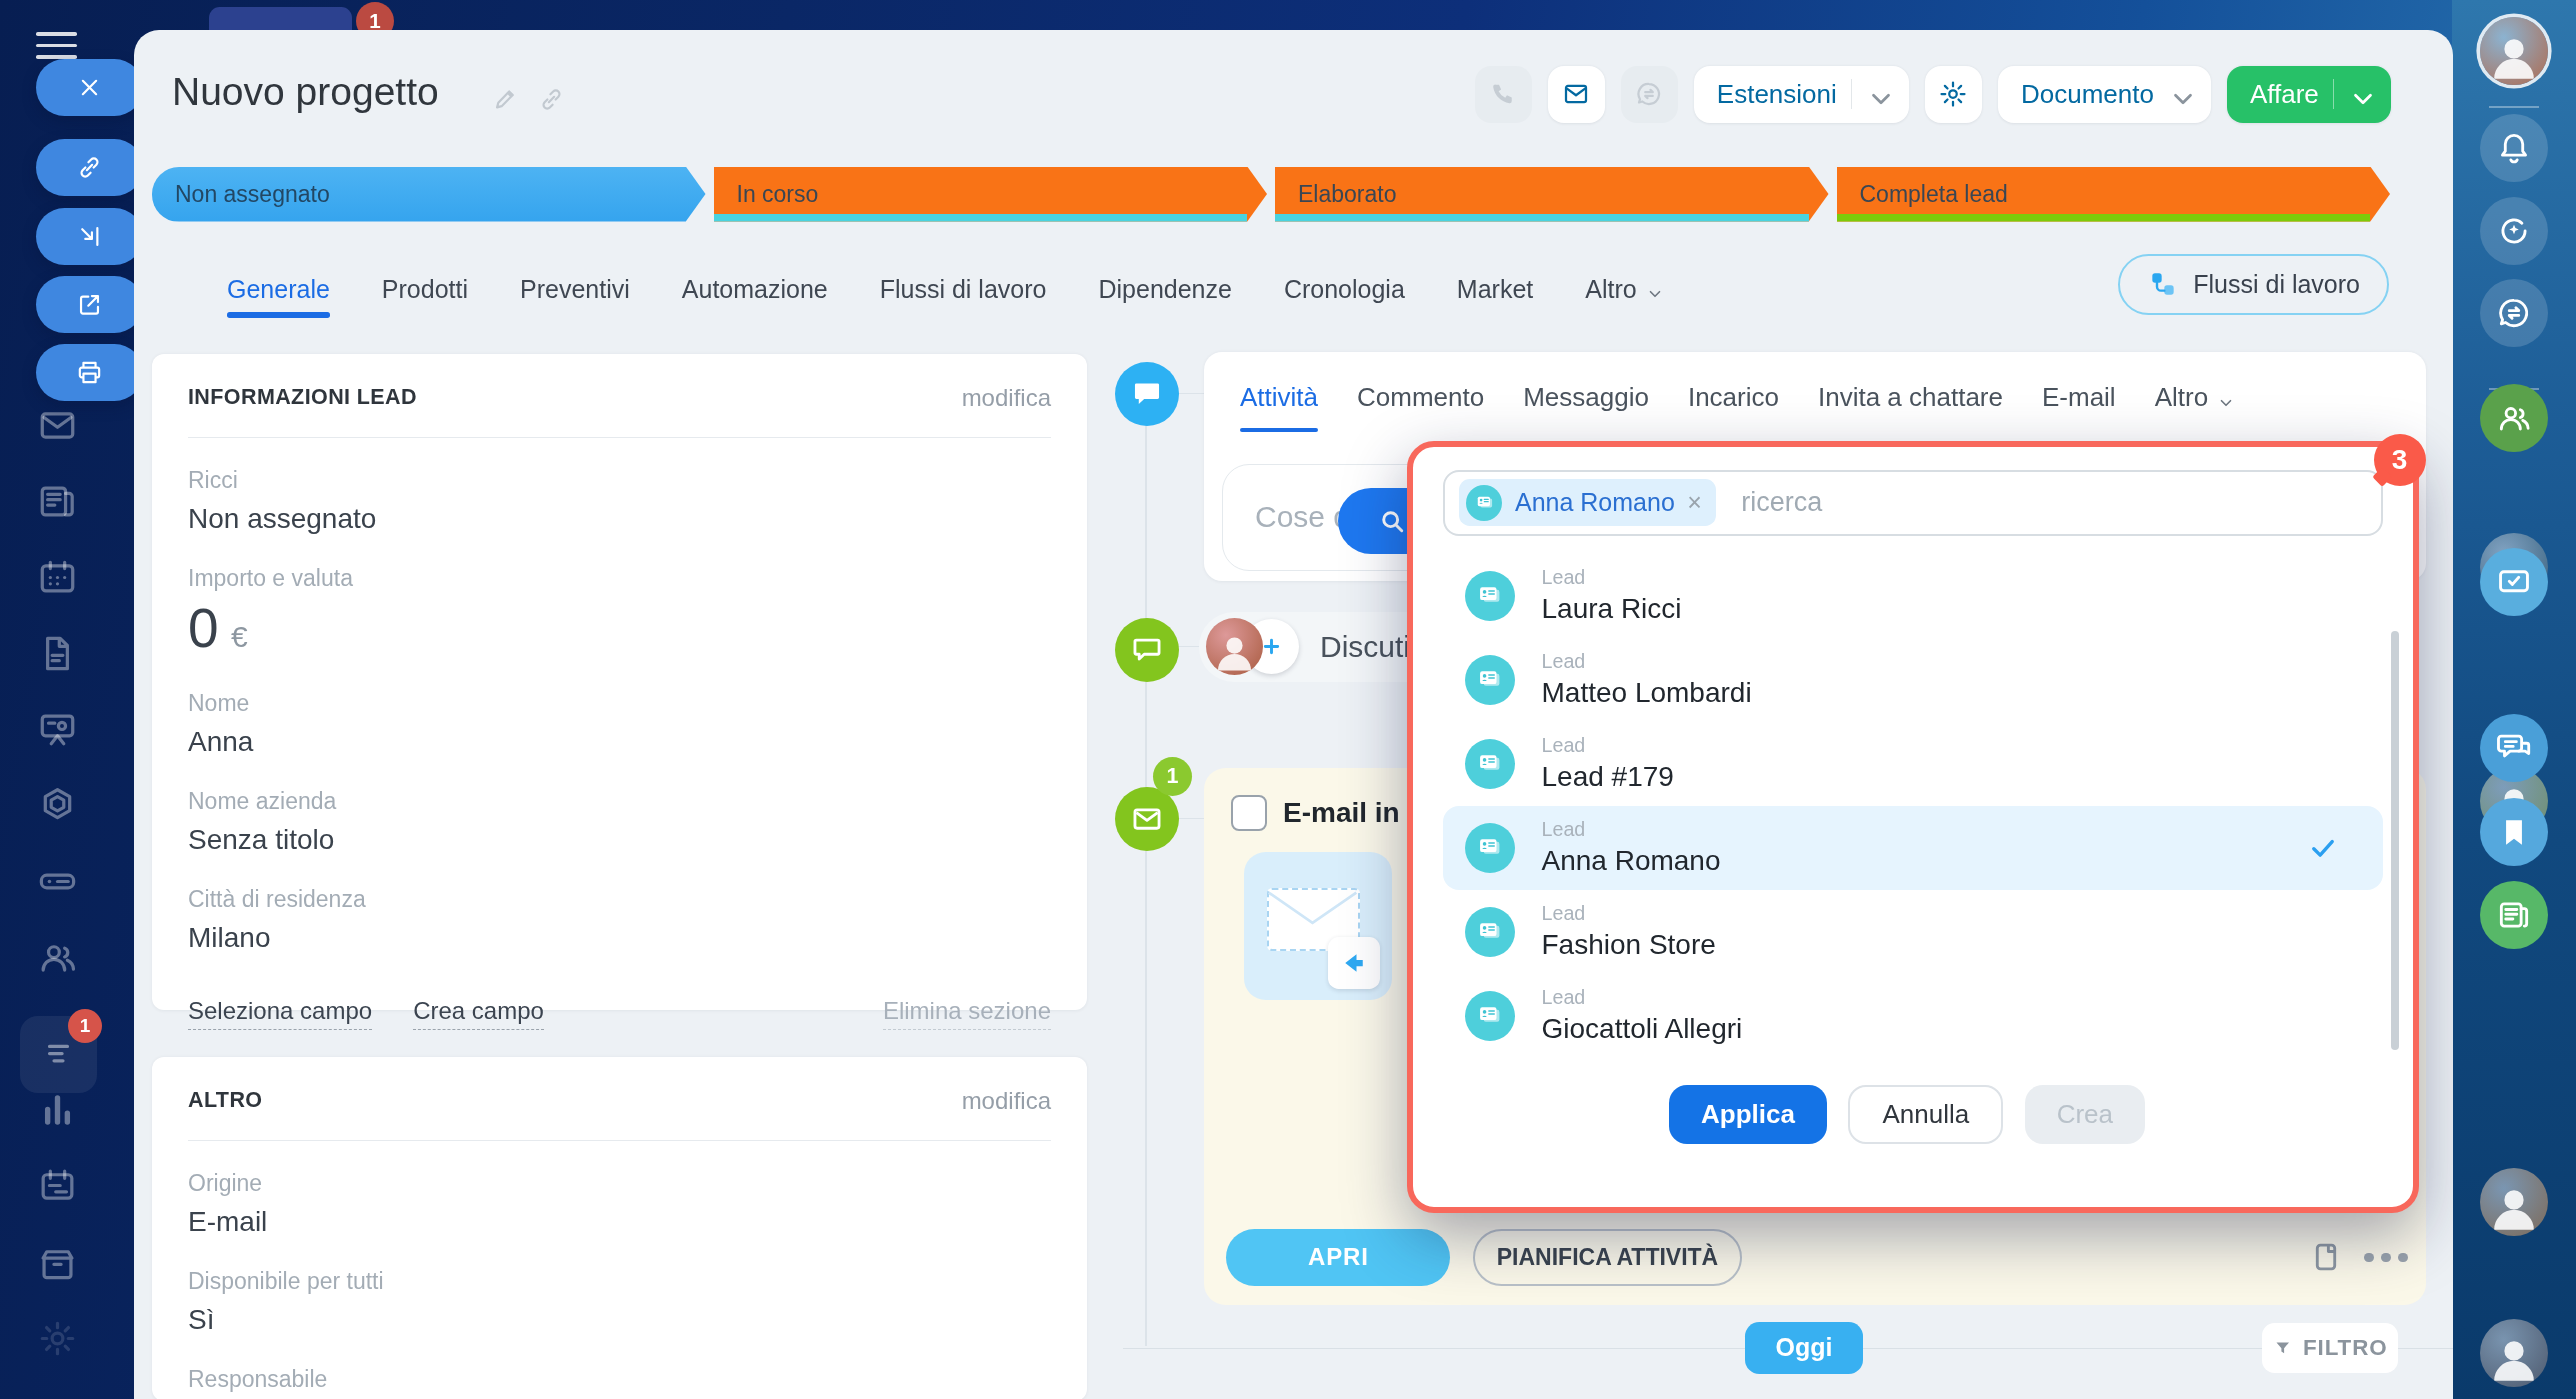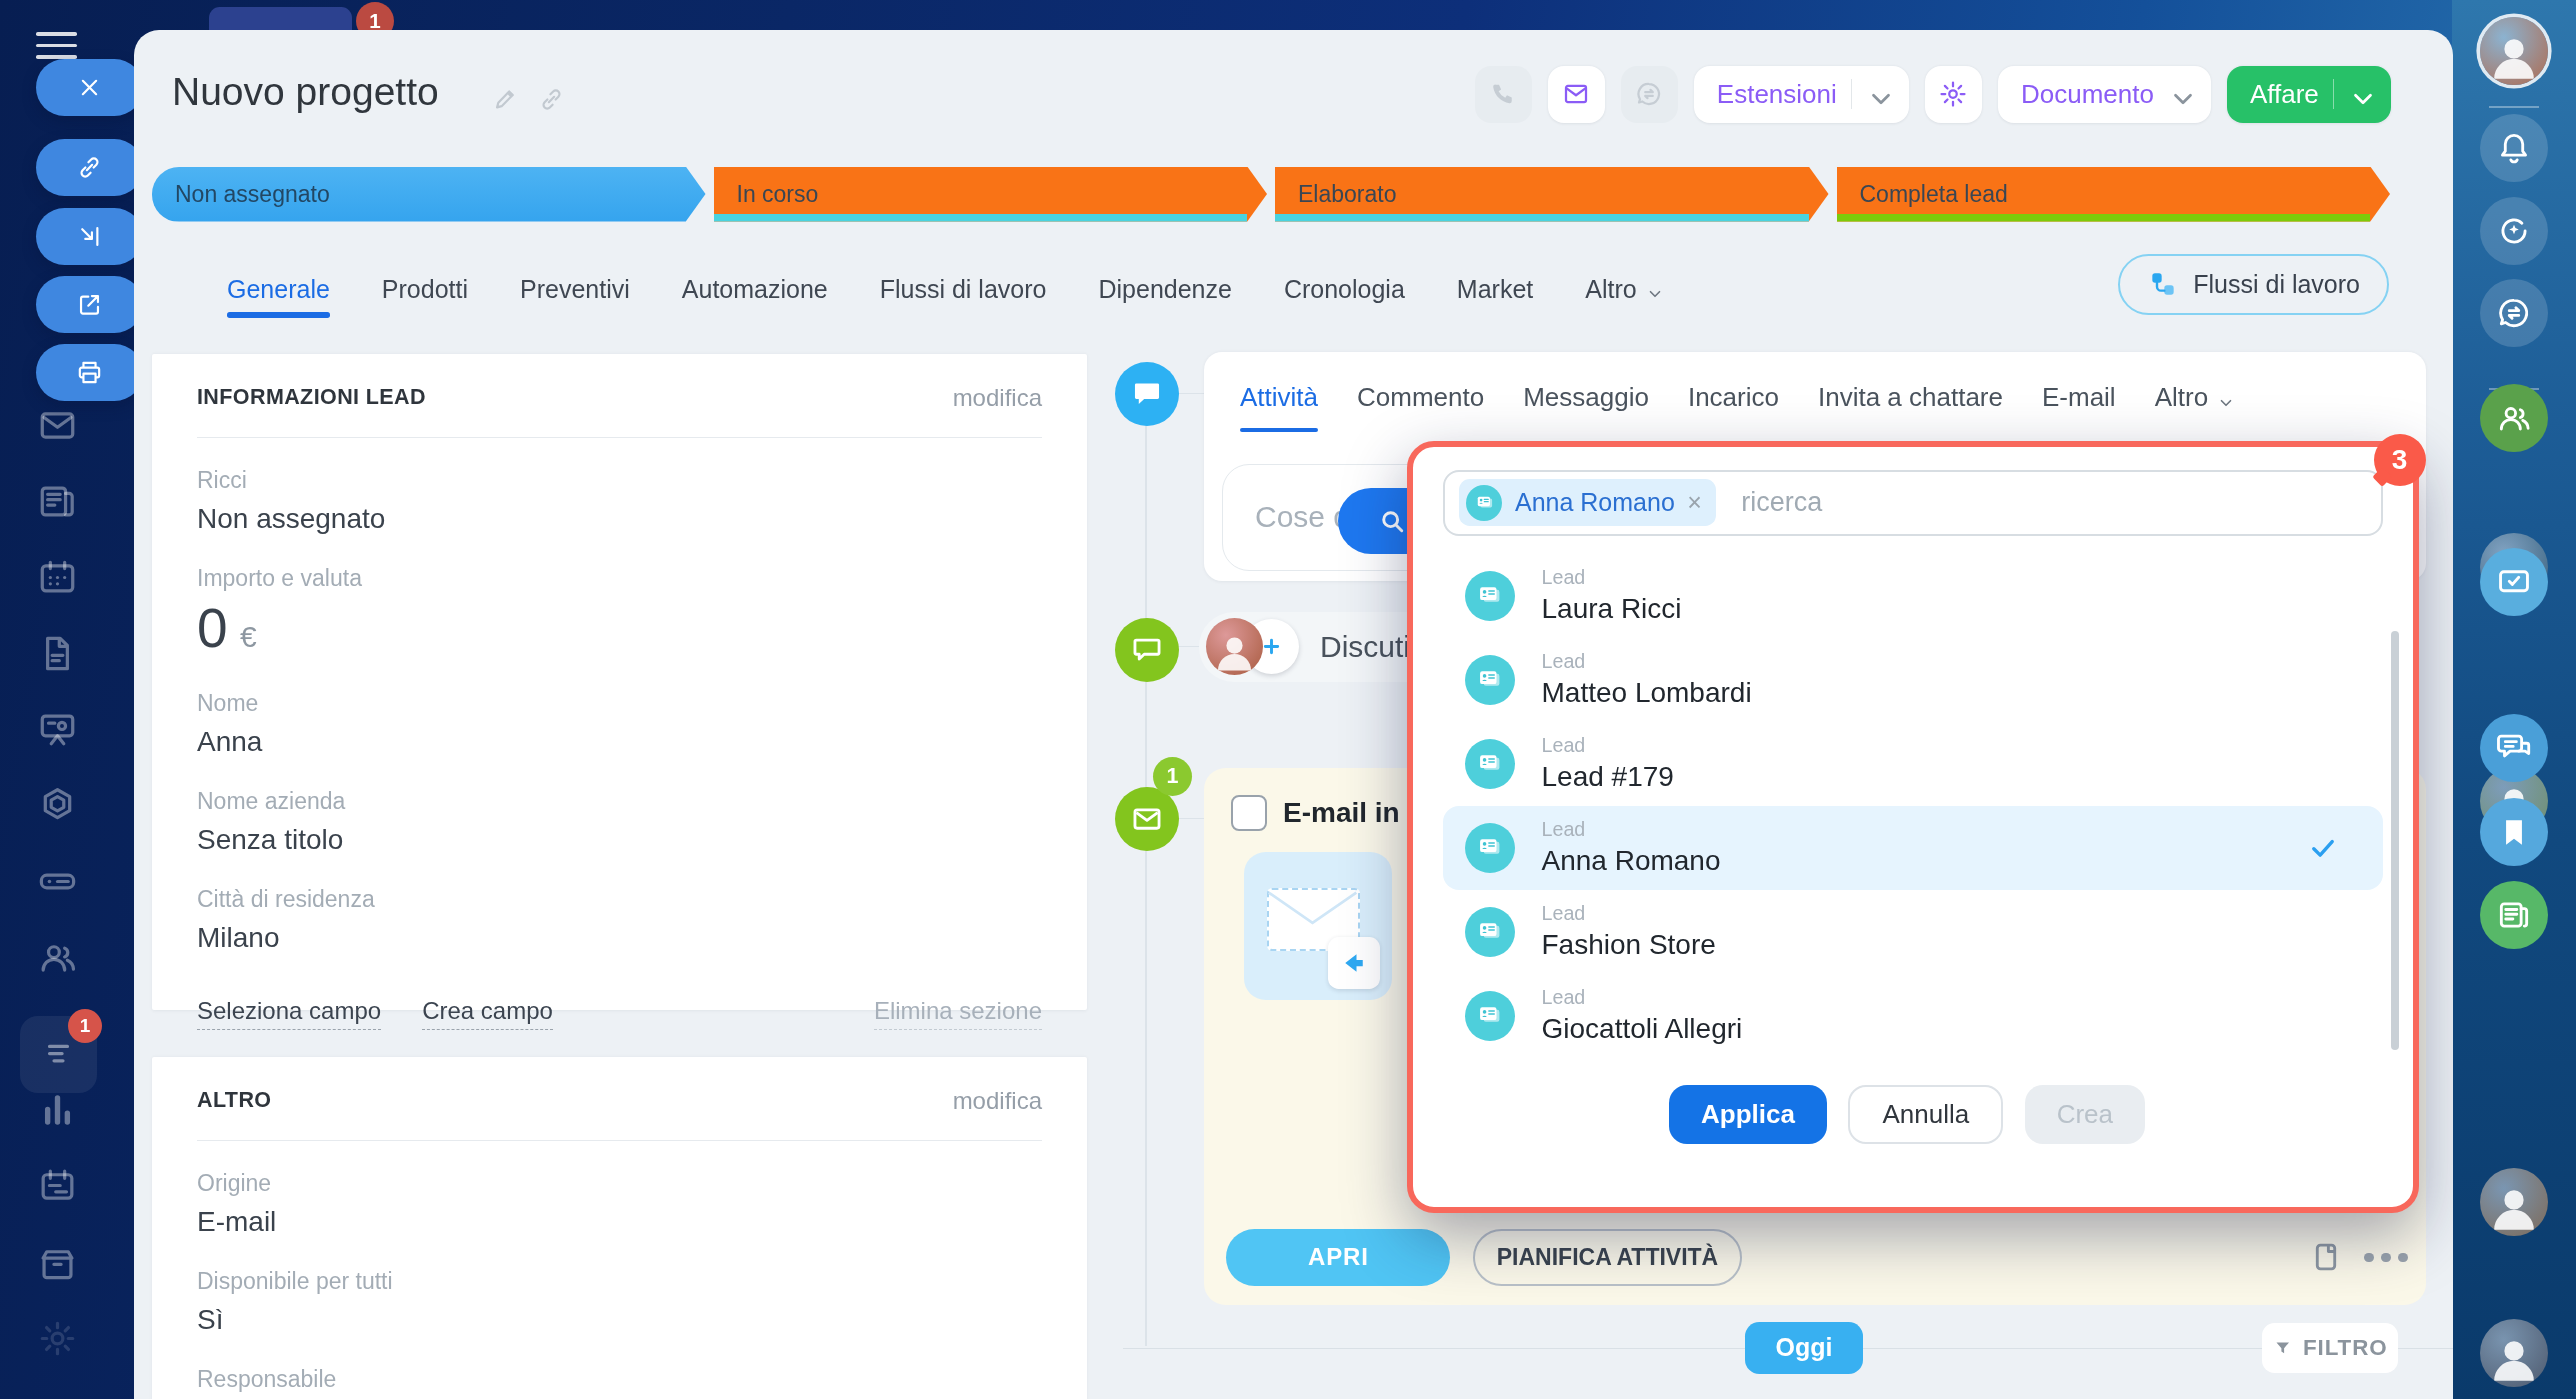--- a/index.html
+++ b/index.html
@@ -34,21 +34,21 @@
   .avatar-ph{position:relative;overflow:hidden;border-radius:50%;}
   .avatar-ph svg{position:absolute;left:0;top:5.4px;width:100%;height:100%;color:rgba(255,255,255,.88);}
   .rr-item.user{box-shadow:0 0 0 3.6px rgba(255,255,255,.85);}
   
   .card{position:absolute;left:134px;top:29.5px;width:2319px;height:1370px;background:#edf1f5;border-radius:25px 25px 0 0;z-index:10;overflow:hidden;}
   .page-title{position:absolute;left:38px;top:40px;font-size:39px;font-weight:500;color:#30363d;}
   .title-ico{position:absolute;top:55px;width:29px;height:29px;color:#c2c9d0;cursor:pointer;}
   .title-ico svg{width:29px;height:29px;}
   .hdr-actions{position:absolute;right:62px;top:36px;display:flex;align-items:center;gap:16px;height:57px;}
   .hbtn{height:57px;border-radius:16px;background:#fff;display:flex;align-items:center;justify-content:center;
-    color:#8b5cf6;cursor:pointer;box-shadow:0 0.9px 2.7px rgba(25,35,55,.08);}
+    color:#0369a1;cursor:pointer;box-shadow:0 0.9px 2.7px rgba(25,35,55,.08);}
   .hbtn.icon{width:57px;}
   .hbtn.disabled{background:#e7ecf0;color:#c6cdd4;box-shadow:none;}
   .hbtn svg{width:30px;height:30px;}
   .hbtn.pill{padding:0 23px;font-size:26px;gap:14.3px;}
   .hbtn .sep{width:0.9px;height:30px;background:#e3e7ea;}
   .hbtn .chev{width:19.7px;height:19.7px;color:#8b949d;}
   .hbtn.green{background:#27c168;color:#fff;}
   .hbtn.green .sep{background:rgba(255,255,255,.45);}
   .hbtn.green .chev{color:#fff;}
   
@@ -62,21 +62,21 @@
   
   .rtabs{position:absolute;left:49px;top:231px;display:flex;gap:52px;height:57px;align-items:center;}
   .rtab{position:relative;font-size:25px;color:#3f4752;cursor:pointer;display:flex;align-items:center;gap:9px;}
   .rtab.active{color:#1b6ce4;font-weight:500;margin-left:44px;}
   .rtab.active::after{content:"";position:absolute;left:0;right:0;bottom:-14.3px;height:5.4px;border-radius:2.7px;background:#1b6ce4;}
   .rtab .chev{width:18px;height:18px;color:#6e7781;}
   .wf-btn{position:absolute;right:64px;top:224px;height:61px;border:2.7px solid #85d2f3;border-radius:36px;display:flex;align-items:center;
     gap:14.3px;padding:0 27px;font-size:25px;color:#39414d;cursor:pointer;}
   .wf-btn svg{width:32px;height:32px;}
   
-  .panel{position:absolute;left:18px;width:935px;background:#fff;border-radius:2px;box-shadow:0 0.9px 3.6px rgba(25,35,55,.06);padding:30px 45px;}
+  .panel{position:absolute;left:18px;width:935px;background:#fff;border-radius:12px;box-shadow:0 0.9px 3.6px rgba(25,35,55,.06);padding:30px 36px;}
   .panel-hd{display:flex;justify-content:space-between;align-items:center;}
   .panel-title{font-size:21.5px;font-weight:700;color:#2f353c;letter-spacing:0.4px;}
   .panel-edit{font-size:24px;color:#959ea8;cursor:pointer;}
   .panel-div{height:0.9px;background:#e6eaee;margin-top:25px;}
   .fld{margin-top:30px;}
   .fld .lab{font-size:23px;color:#a3acb5;}
   .fld .val{font-size:28px;color:#3a424c;margin-top:9px;}
   .fld .big{font-size:55px;color:#3a424c;margin-top:3.6px;display:flex;align-items:baseline;gap:12.5px;}
   .fld .big .cur{font-size:30px;color:#8d97a1;}
   .links-row{display:flex;justify-content:space-between;margin-top:43px;font-size:24px;}

